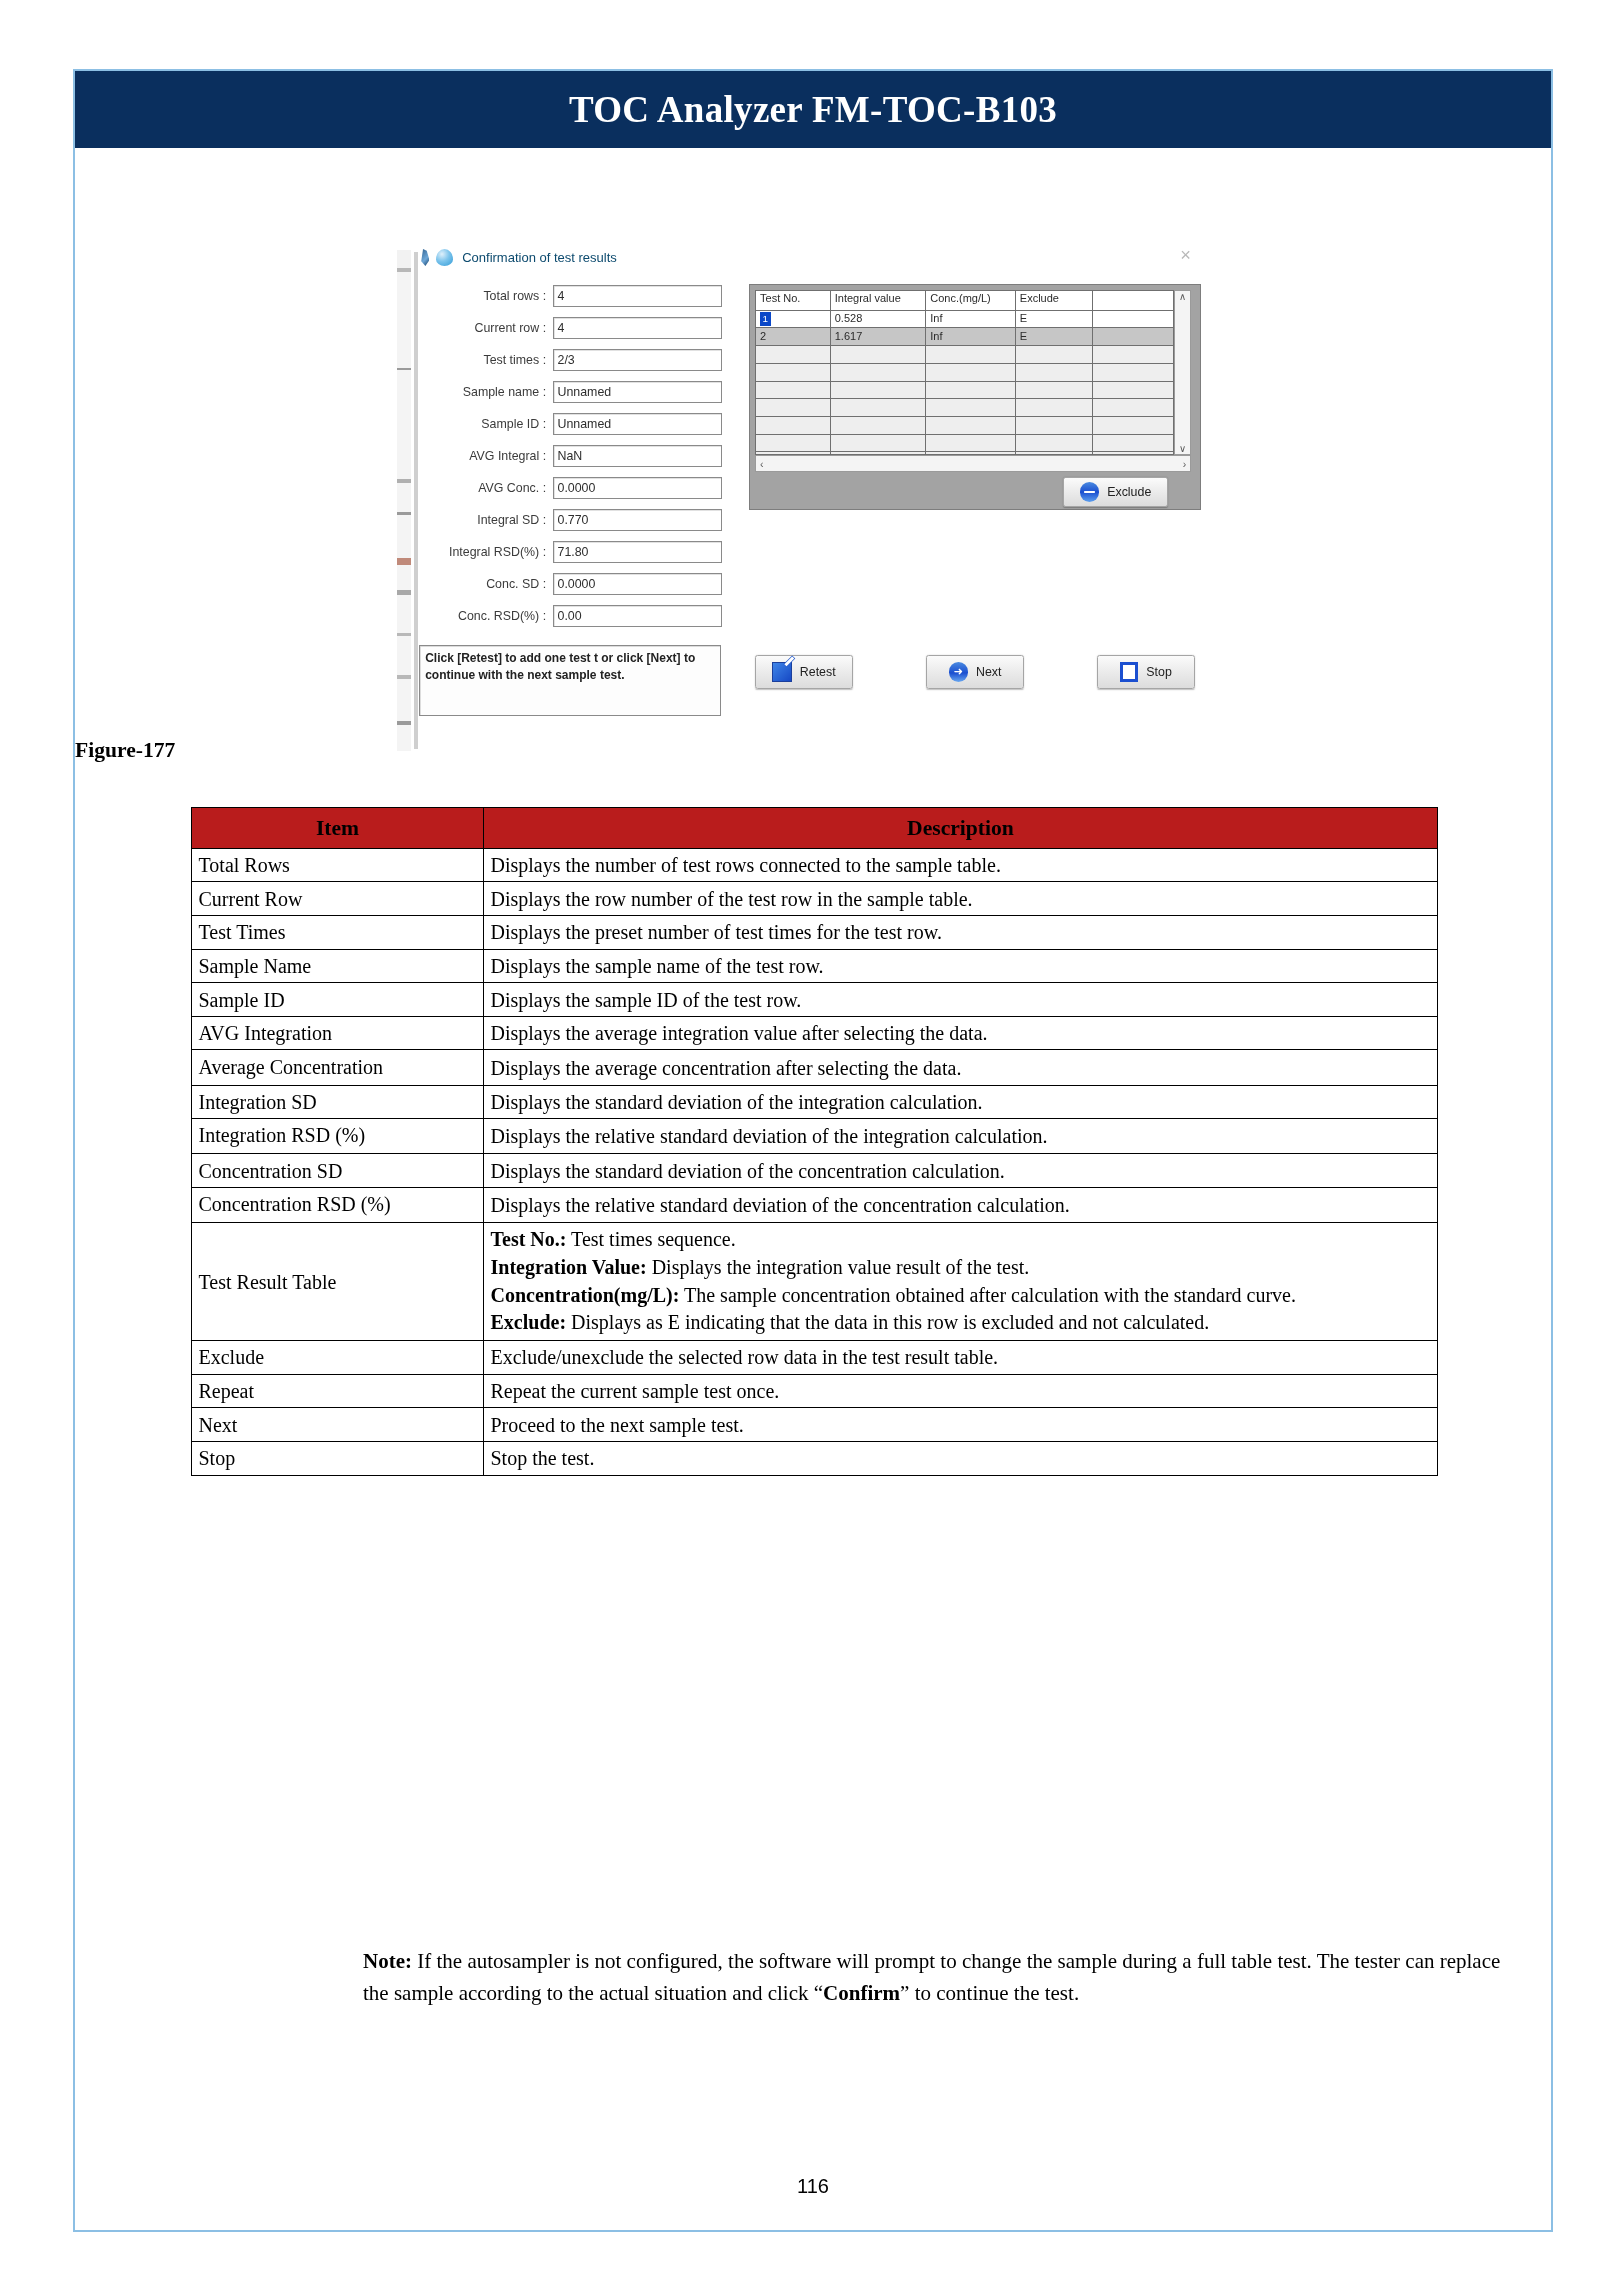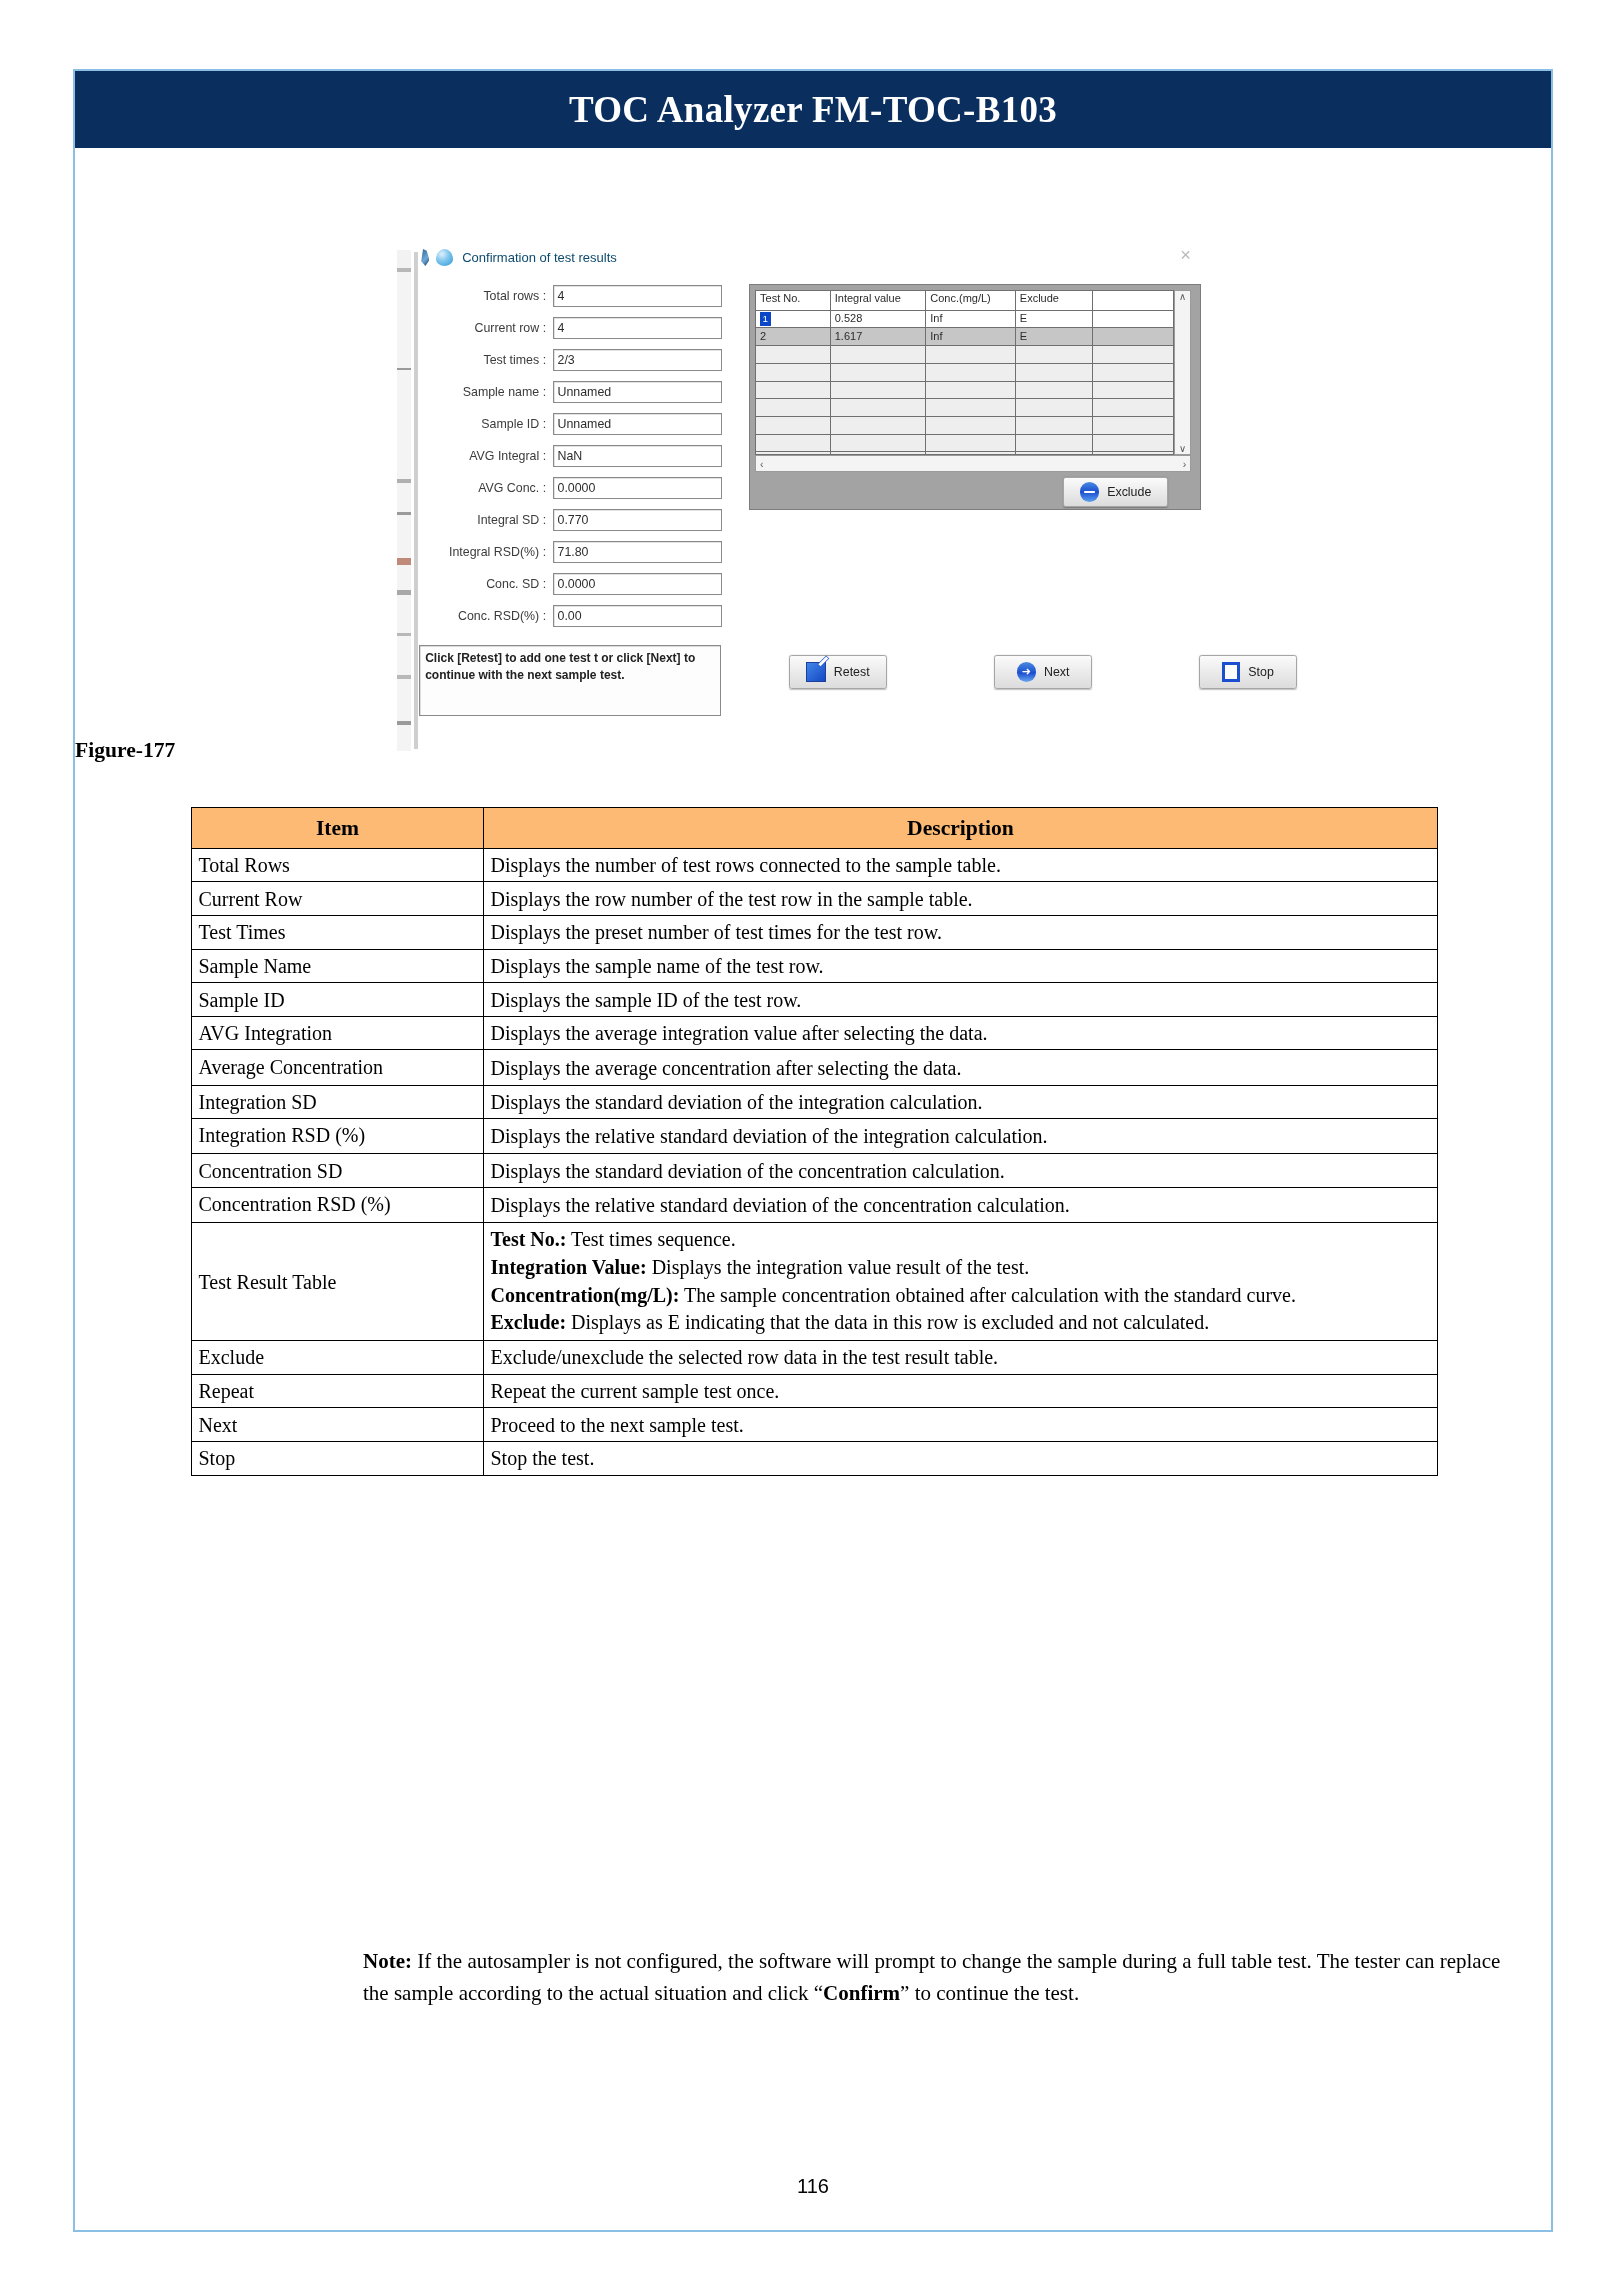--- a/index.html
+++ b/index.html
@@ -216,21 +216,21 @@
     width:19.6px; height:19.6px; border-radius:50%;
     background:linear-gradient(to bottom,#4a8ae0 0%,#1b4fd0 50%,#5ea0ee 100%);
     position:relative;
   }
   .ico-minus::after {
     content:""; position:absolute; left:3.9px; top:8.5px;
     width:11.8px; height:2.6px; background:#ffffff; border-radius:0.7px;
   }
 
   .btn-row { position:absolute; left:353px; top:412px; display:flex; gap:73px; }
-  .btn-row .wbtn { width:98px; height:34px;margin-left:34px; }
+  .btn-row .wbtn { width:98px; height:34px; }
   .ico-pencil {
     width:19.6px; height:19.6px; position:relative;
     background:linear-gradient(135deg,#3f86e8 0%,#1648c4 100%);
     border:1.3px solid #1b3f9c;
   }
   .ico-pencil::after {
     content:""; position:absolute; right:-3.3px; top:-3.3px;
     width:10.5px; height:3.3px; background:#ffffff;
     transform:rotate(-45deg);
     box-shadow:0 0 0 0.7px #2a5fd0;
@@ -265,21 +265,21 @@
     border-collapse:collapse;
     font-size:20px; color:#000;
   }
   .desc-table th, .desc-table td {
     border:1.3px solid #000;
     padding:3.3px 6.5px;
     vertical-align:middle;
     line-height:1.30;
   }
   .desc-table thead th {
-    background:#fdba74;
+    background:#b91c1c;
     text-align:center;
     font-weight:bold;
     font-size:21.6px;
     padding:5.9px 6.5px;
   }
   .col-item { width:292px; }
   .desc-table td.item { text-align:left; }
   .just { text-align:justify; }
   .b { font-weight:bold; }
   .desc-table td.mline { line-height:1.38; }

